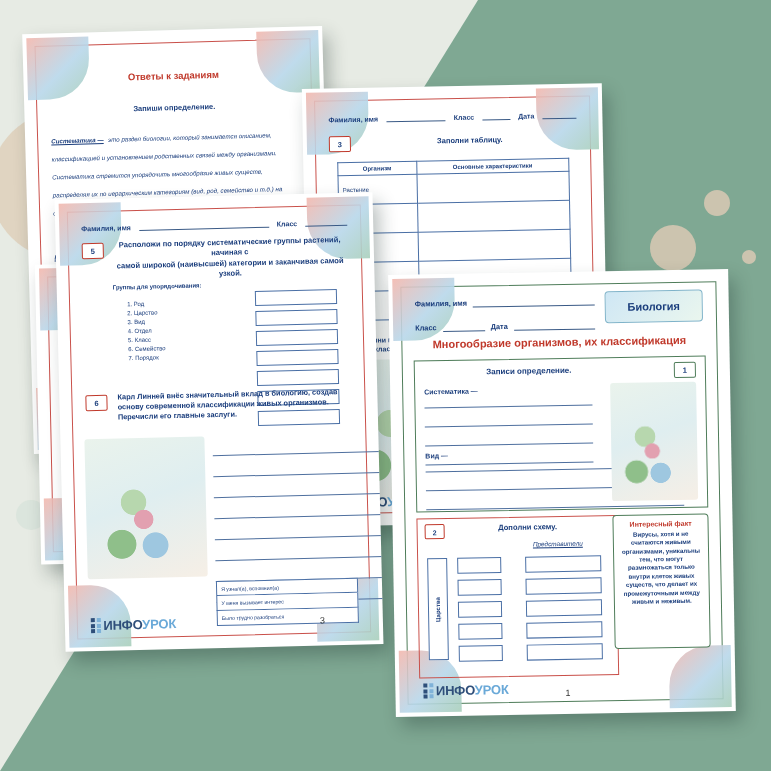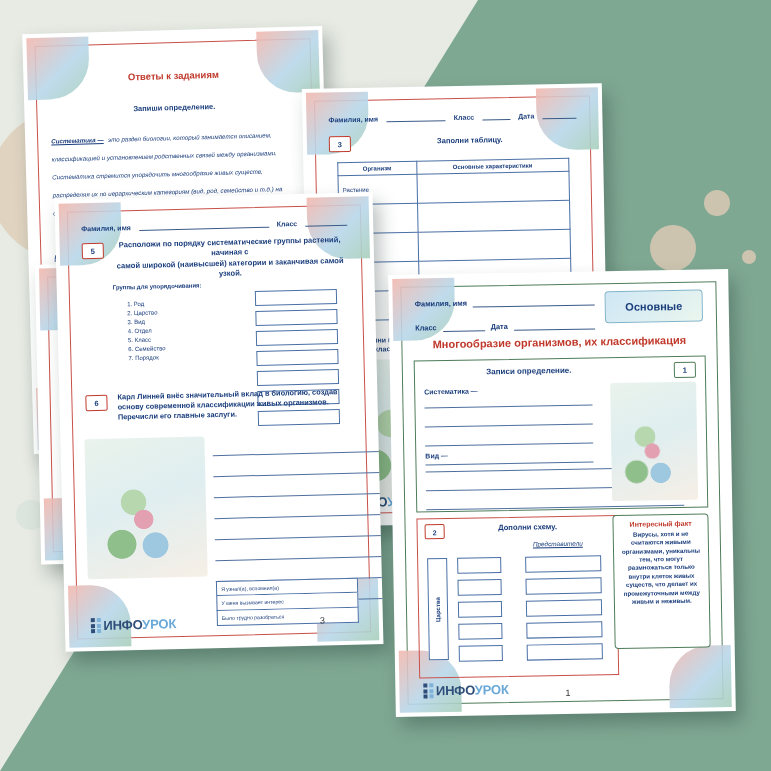--- a/index.html
+++ b/index.html
@@ -430,21 +430,21 @@
       </div>
       <div style="display:flex; align-items:flex-end; gap:6px; margin-top:12px;">
         <span class="lbl" style="font-size:7.4px;">Класс</span>
         <span class="hline" style="width:42px; height:11px;"></span>
         <span class="lbl" style="font-size:7.4px;">Дата</span>
         <span class="hline" style="flex:1; height:11px;"></span>
       </div>
     </div>
 
     <div class="subject-tag" style="position:absolute; right:26px; top:20px; width:96px; height:30px; font-size:11px;">
-      <span>Основные</span>
+      <span>Биология</span>
     </div>
 
     <div class="title-red" style="position:absolute; left:20px; right:20px; top:64px; font-size:11px;">Многообразие организмов, их классификация</div>
 
     <div style="position:absolute; left:24px; right:24px; top:86px; height:152px; border:1.1px solid #4e7c59; box-sizing:border-box;"></div>
 
     <div class="title-blue" style="position:absolute; left:34px; width:210px; top:94px; font-size:8px;">Записи определение.</div>
     <div class="num-badge green" style="position:absolute; right:34px; top:92px; width:22px; height:16px; line-height:16px; font-size:7.5px;">1</div>
 
     <div class="lbl" style="position:absolute; left:34px; top:114px; font-size:7px;">Систематика —</div>

